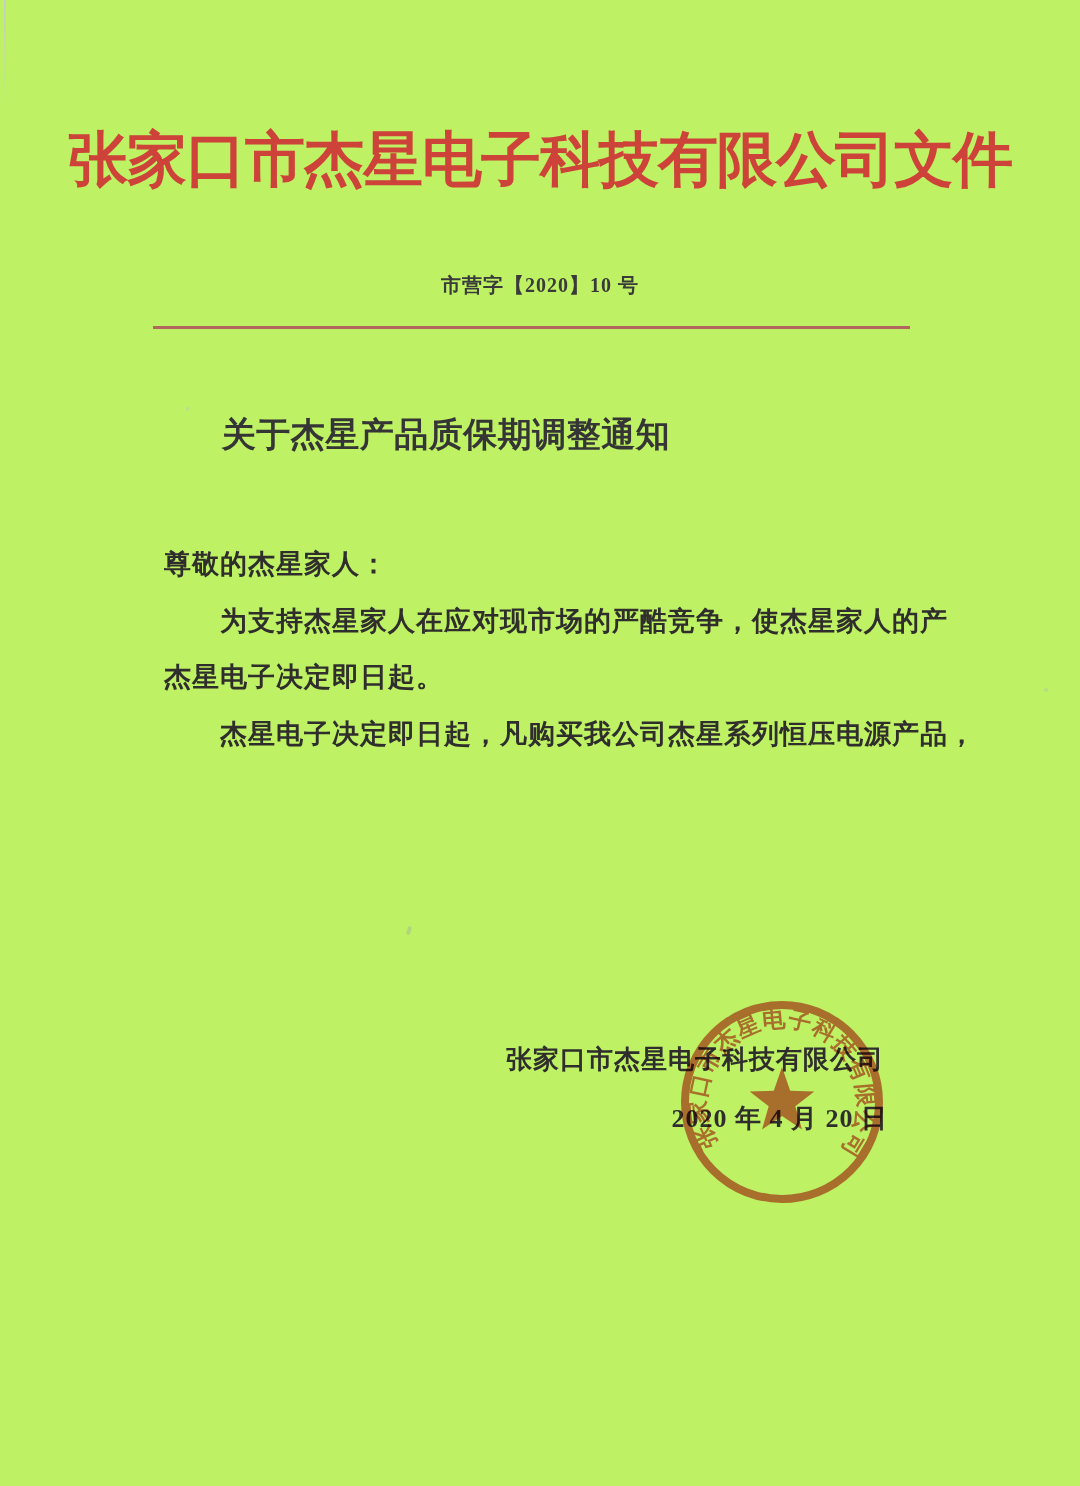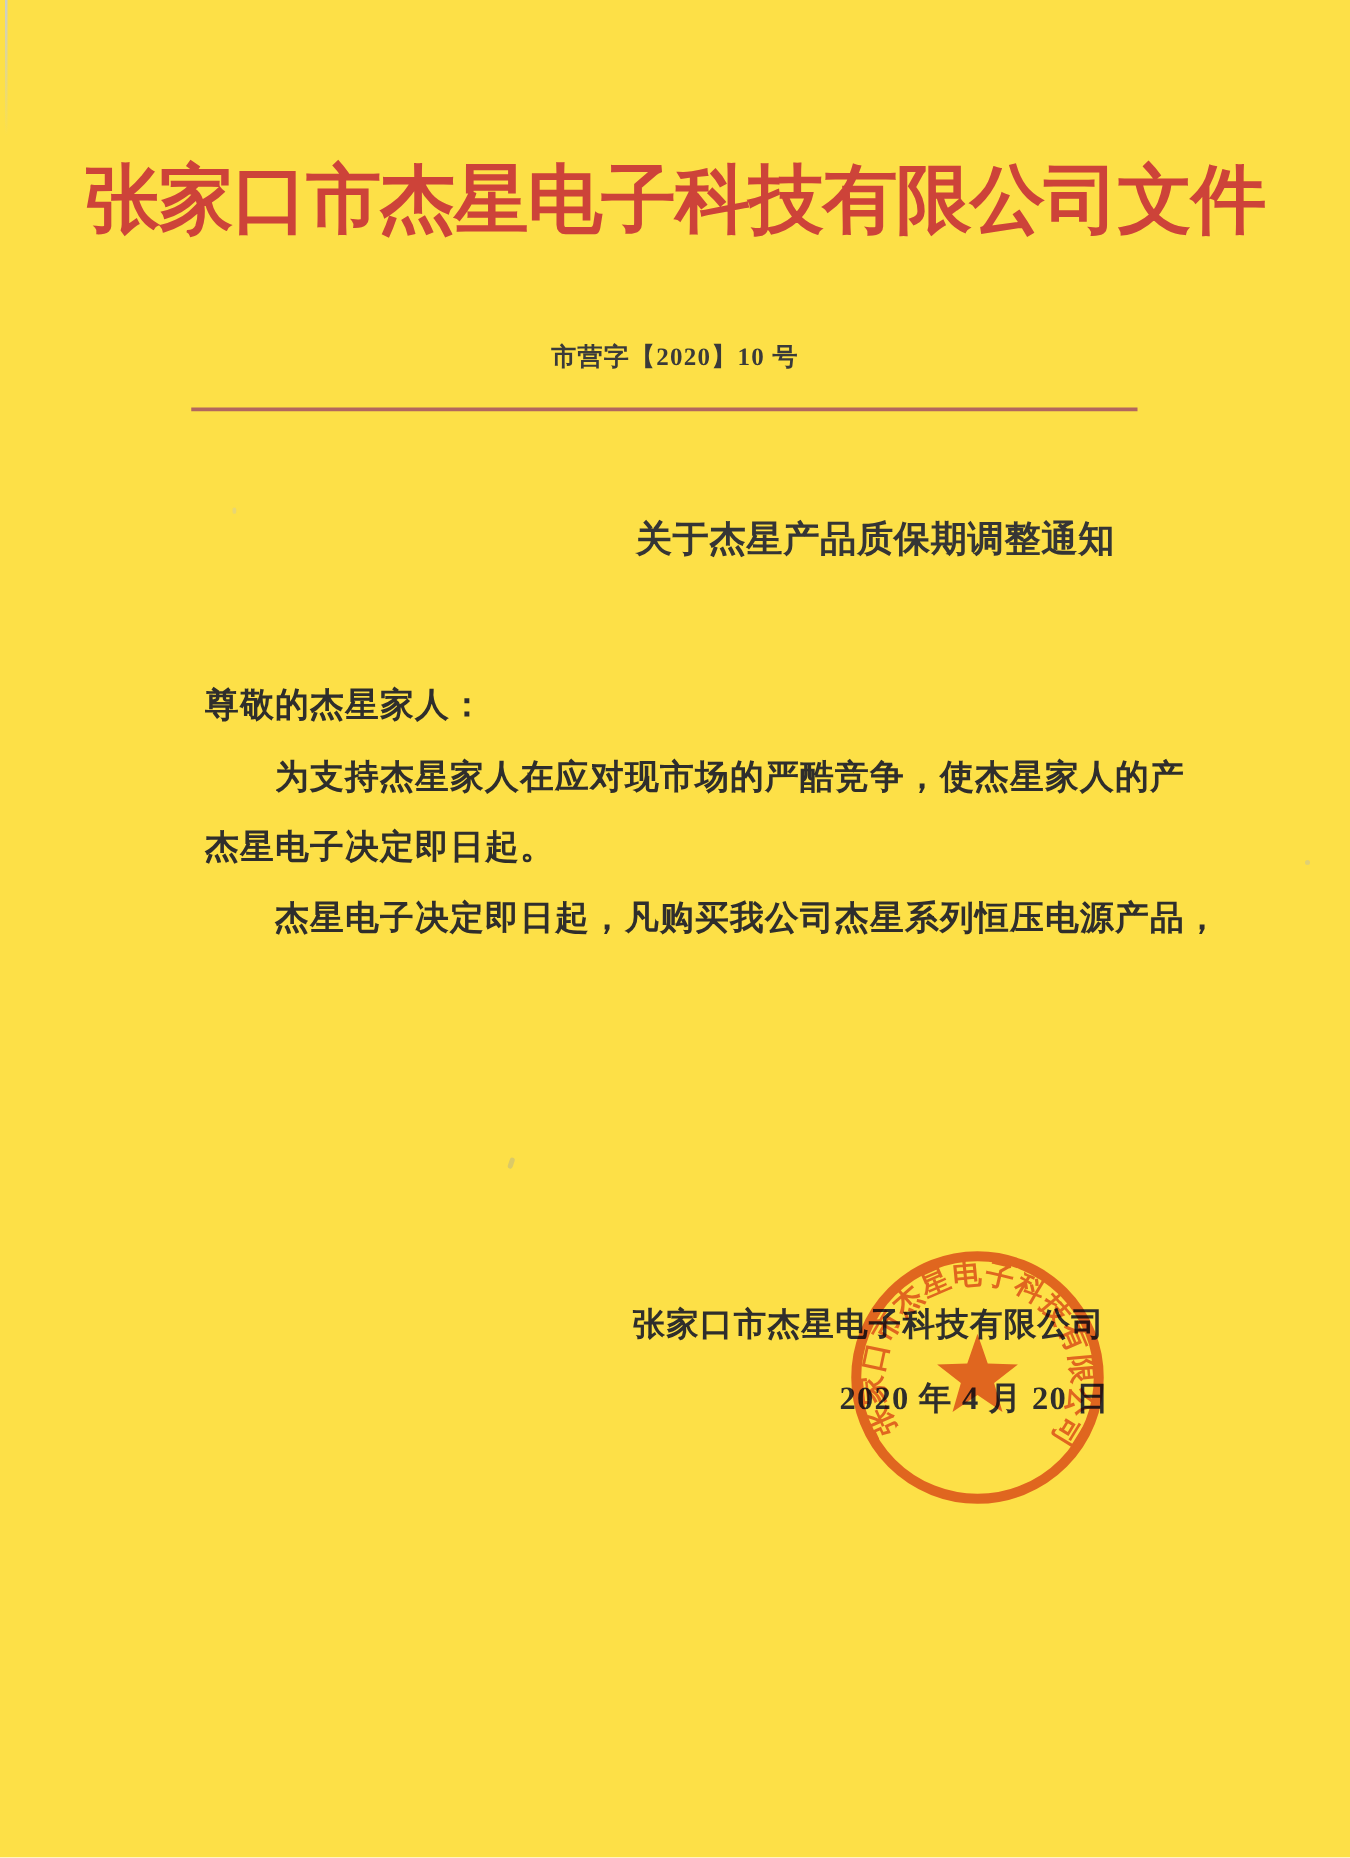--- a/index.html
+++ b/index.html
@@ -4,21 +4,21 @@
 <style>
   html, body {
     margin: 0;
     padding: 0;
     background: #ffffff;
   }
   .page {
     position: relative;
     width: 1080px;
     height: 1486px;
-    background: #fde047;
+    background: #bef264;
     overflow: hidden;
     font-family: "Liberation Serif", "DejaVu Serif", serif;
     color: #2e2d2b;
   }
   
   .edge-line {
     position: absolute;
     left: 4px; top: 0;
     width: 2px; height: 108px;
     background: linear-gradient(#c9cdce, rgba(201,205,206,0));
@@ -51,22 +51,22 @@
     position: absolute;
     left: 153px; top: 326px;
     width: 757px; height: 3px;
     background: #b2675e;
   }
   .notice-title {
     position: absolute;
     left: 0; top: 412px;
     width: 892px;
     margin: 0;
-    text-align: right;
-    font-size: 29px;
+    text-align: center;
+    font-size: 34px;
     font-weight: 700;
     color: #353535;
     letter-spacing: 0.5px;
     white-space: nowrap;
   }
   .body-block {
     position: absolute;
     left: 164px; top: 536px;
     width: 770px;
     font-size: 27px;

